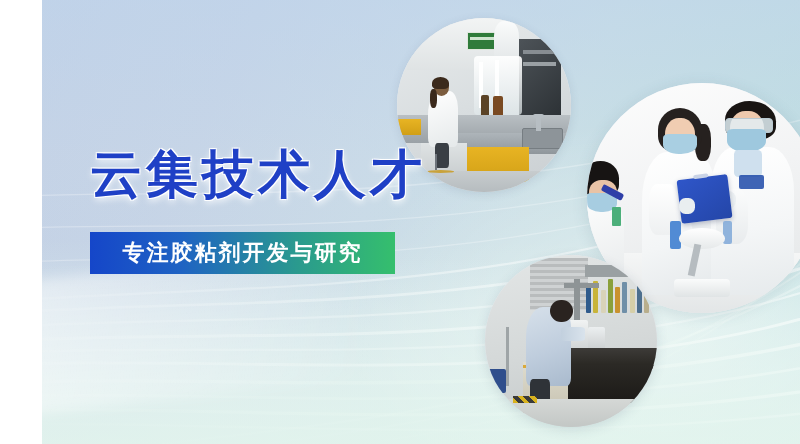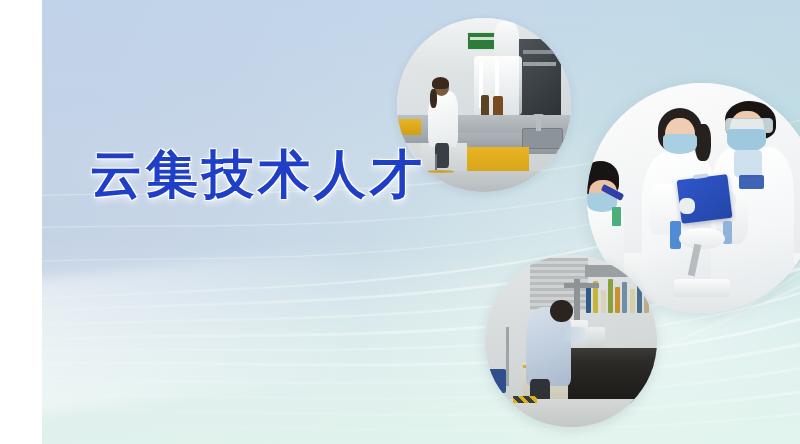--- a/index.html
+++ b/index.html
@@ -462,14 +462,17 @@
       <div class="p3-person-leg"></div>
       <div class="p3-floor"></div>
       <div class="p3-tape"></div>
       <div class="p3-bin"></div>
       <div class="p3-pole"></div>
     </div>
   </div>
 
   <div class="headline">云集技术人才</div>
 
+  <div class="subbar">
+    <span class="subbar-text">专注胶粘剂开发与研究</span>
+  </div>
 
 </div>
 
 </body></html>

